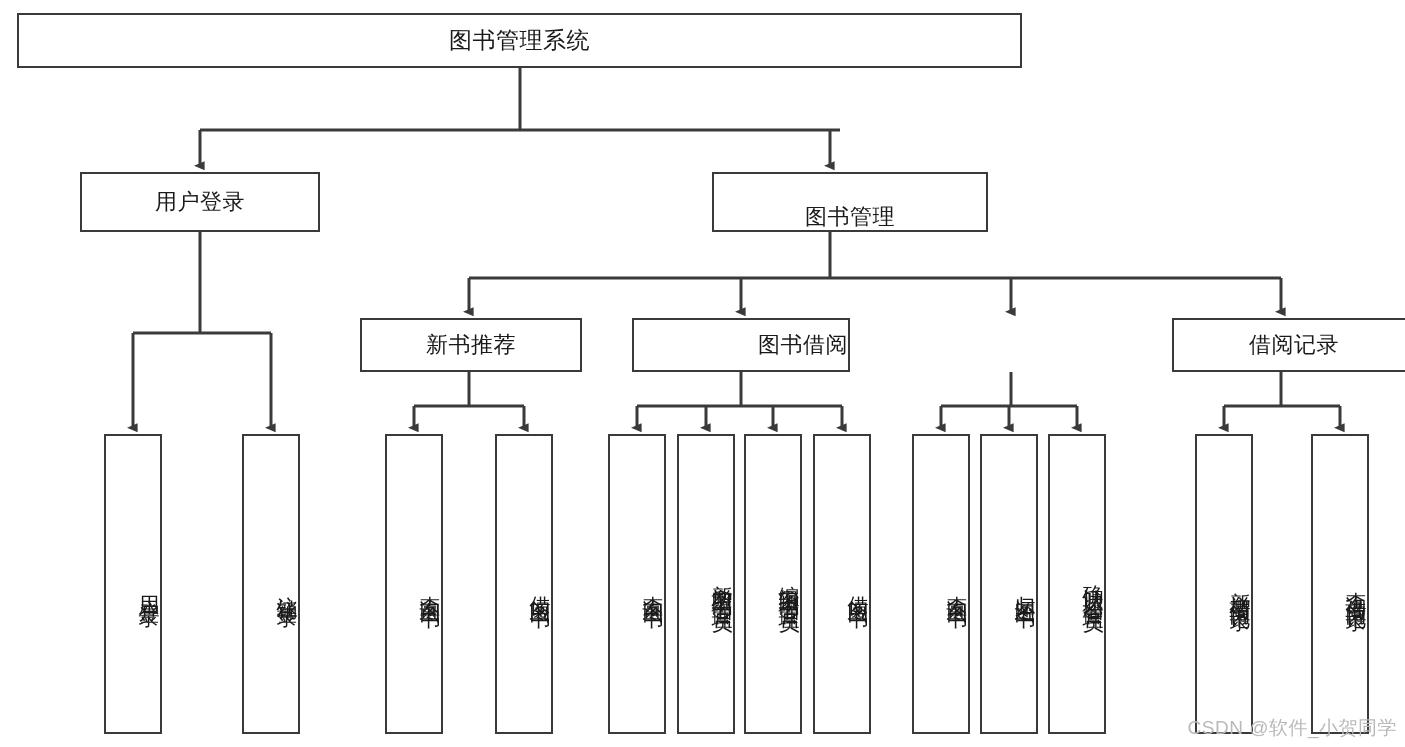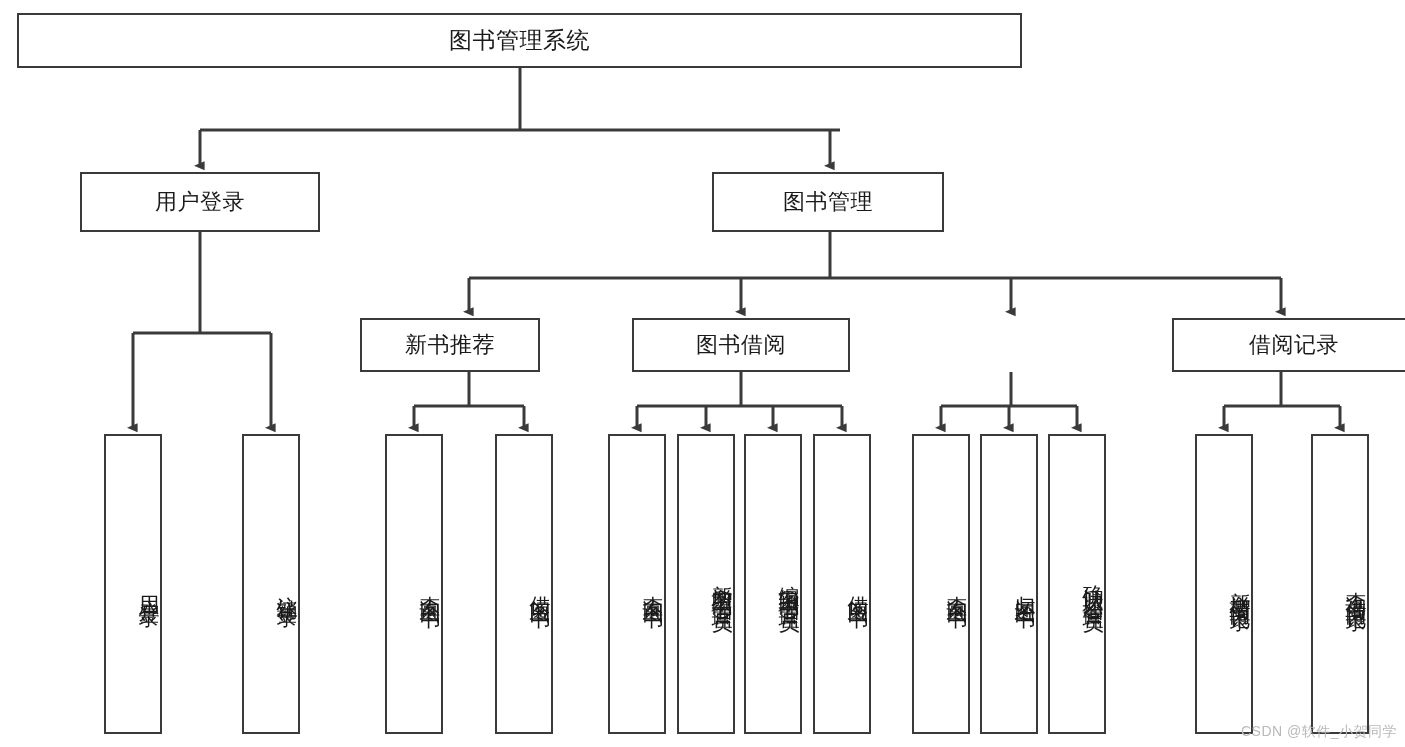--- a/index.html
+++ b/index.html
@@ -55,21 +55,21 @@
     padding-top: 6px;
     text-align: center;
   }
   .node-v.tall {
     padding-top: 4px;
   }
   .watermark {
     position: absolute;
     right: 8px;
     bottom: 6px;
-    font-size: 14px;
+    font-size: 19px;
     color: #b9b9b9;
     white-space: nowrap;
     letter-spacing: 0.5px;
   }
 </style>
 </head>
 <body>
 
 <div id="canvas">
 
@@ -124,28 +124,28 @@
     </g>
   </svg>
 
   <div class="node node-h node-root" style="left:17px; top:13px; width:1005px; height:55px;font-family:Liberation Serif, serif;">
     <span>图书管理系统</span>
   </div>
 
   <div class="node node-h" style="left:80px; top:172px; width:240px; height:60px;">
     <span>用户登录</span>
   </div>
-  <div class="node node-h" style="left:712px; top:172px; width:232px; height:60px;">
+  <div class="node node-h" style="left:712px; top:172px; width:276px; height:60px;align-items:flex-end;">
     <span>图书管理</span>
   </div>
 
-  <div class="node node-h" style="left:360px; top:318px; width:180px; height:54px;">
+  <div class="node node-h" style="left:360px; top:318px; width:222px; height:54px;">
     <span>新书推荐</span>
   </div>
-  <div class="node node-h" style="left:632px; top:318px; width:218px; height:54px;">
+  <div class="node node-h" style="left:632px; top:318px; width:218px; height:54px;justify-content:flex-end;">
     <span>图书借阅</span>
   </div>
   <div class="node node-h" style="left:1172px; top:318px; width:244px; height:54px;">
     <span>借阅记录</span>
   </div>
 
   <div class="node node-v" style="left:104px; top:434px; width:58px; height:300px;">
     <span>用户登录</span>
   </div>
   <div class="node node-v" style="left:242px; top:434px; width:58px; height:300px;">

